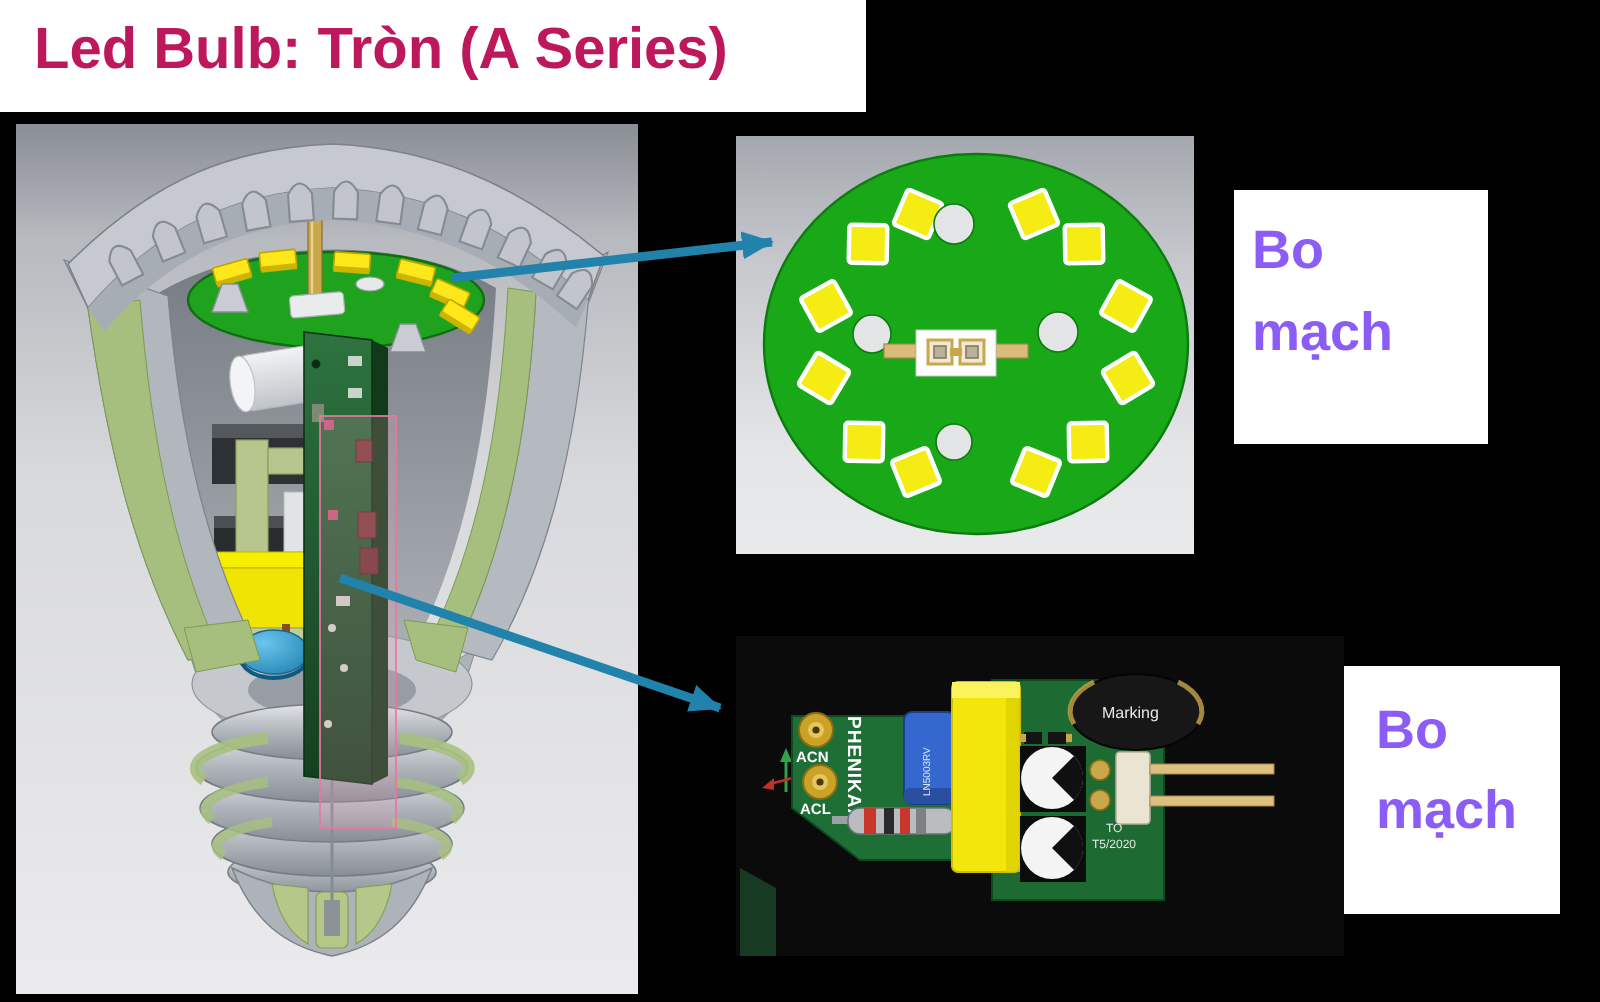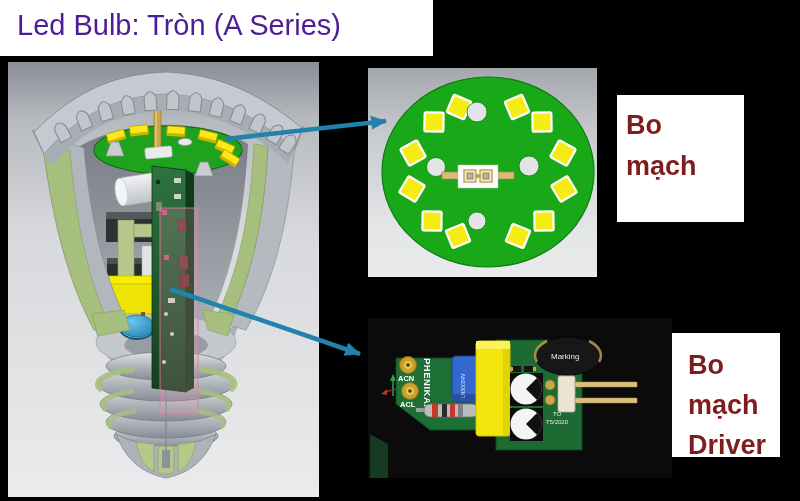--- a/index.html
+++ b/index.html
@@ -1,25 +1,25 @@
 <!DOCTYPE html>
 <html><head>
 <meta charset="utf-8">
 <style>
   html,body{margin:0;padding:0;background:#000;}
   .canvas{position:relative;width:800px;height:501px;background:#000;overflow:hidden;
           font-family:"Liberation Sans",sans-serif;}
   .abs{position:absolute;}
   .title-box{left:0;top:0;width:433px;height:56px;background:#fff;}
-  .title-text{position:absolute;left:17px;top:9px;font-size:29px;font-weight:normal;color:#4c1d95;
+  .title-text{position:absolute;left:17px;top:9px;font-size:29px;font-weight:bold;color:#be185d;
               letter-spacing:0px;white-space:nowrap;}
   .bulb-panel{left:8px;top:62px;width:311px;height:435px;}
   .led-panel{left:368px;top:68px;width:229px;height:209px;}
   .driver-panel{left:368px;top:318px;width:304px;height:160px;background:#0b0b0b;}
-  .label-box{background:#fff;color:#7f1d1d;font-weight:bold;}
+  .label-box{background:#fff;color:#8b5cf6;font-weight:bold;}
   .led-label-box{left:617px;top:95px;width:127px;height:127px;padding:10px 0 0 9px;box-sizing:border-box;}
   .driver-label-box{left:672px;top:333px;width:108px;height:124px;padding:12px 0 0 16px;box-sizing:border-box;}
   .label-line{font-size:27px;line-height:41px;white-space:nowrap;}
   .driver-label-box .label-line{line-height:40px;}
   svg{display:block;}
   .arrow-overlay{left:0;top:0;width:800px;height:501px;pointer-events:none;}
 </style>
 </head>
 <body>
 
@@ -397,21 +397,20 @@
   </div>
 
   <div class="abs label-box led-label-box">
     <div class="label-line">Bo</div>
     <div class="label-line">mạch</div>
   </div>
 
   <div class="abs label-box driver-label-box">
     <div class="label-line">Bo</div>
     <div class="label-line">mạch</div>
-    <div class="label-line">Driver</div>
   </div>
 
   <svg class="abs arrow-overlay" viewBox="0 0 800 501">
     <defs>
       <marker id="ah" markerWidth="18" markerHeight="16" refX="15" refY="7" orient="auto" markerUnits="userSpaceOnUse">
         <path d="M0,0 L16,7 L0,14 Z" fill="#2182AB"></path>
       </marker>
     </defs>
     <line x1="226" y1="139" x2="386" y2="121" stroke="#2182AB" stroke-width="4.5" marker-end="url(#ah)"></line>
     <line x1="170" y1="289" x2="360" y2="354" stroke="#2182AB" stroke-width="4.5" marker-end="url(#ah)"></line>

